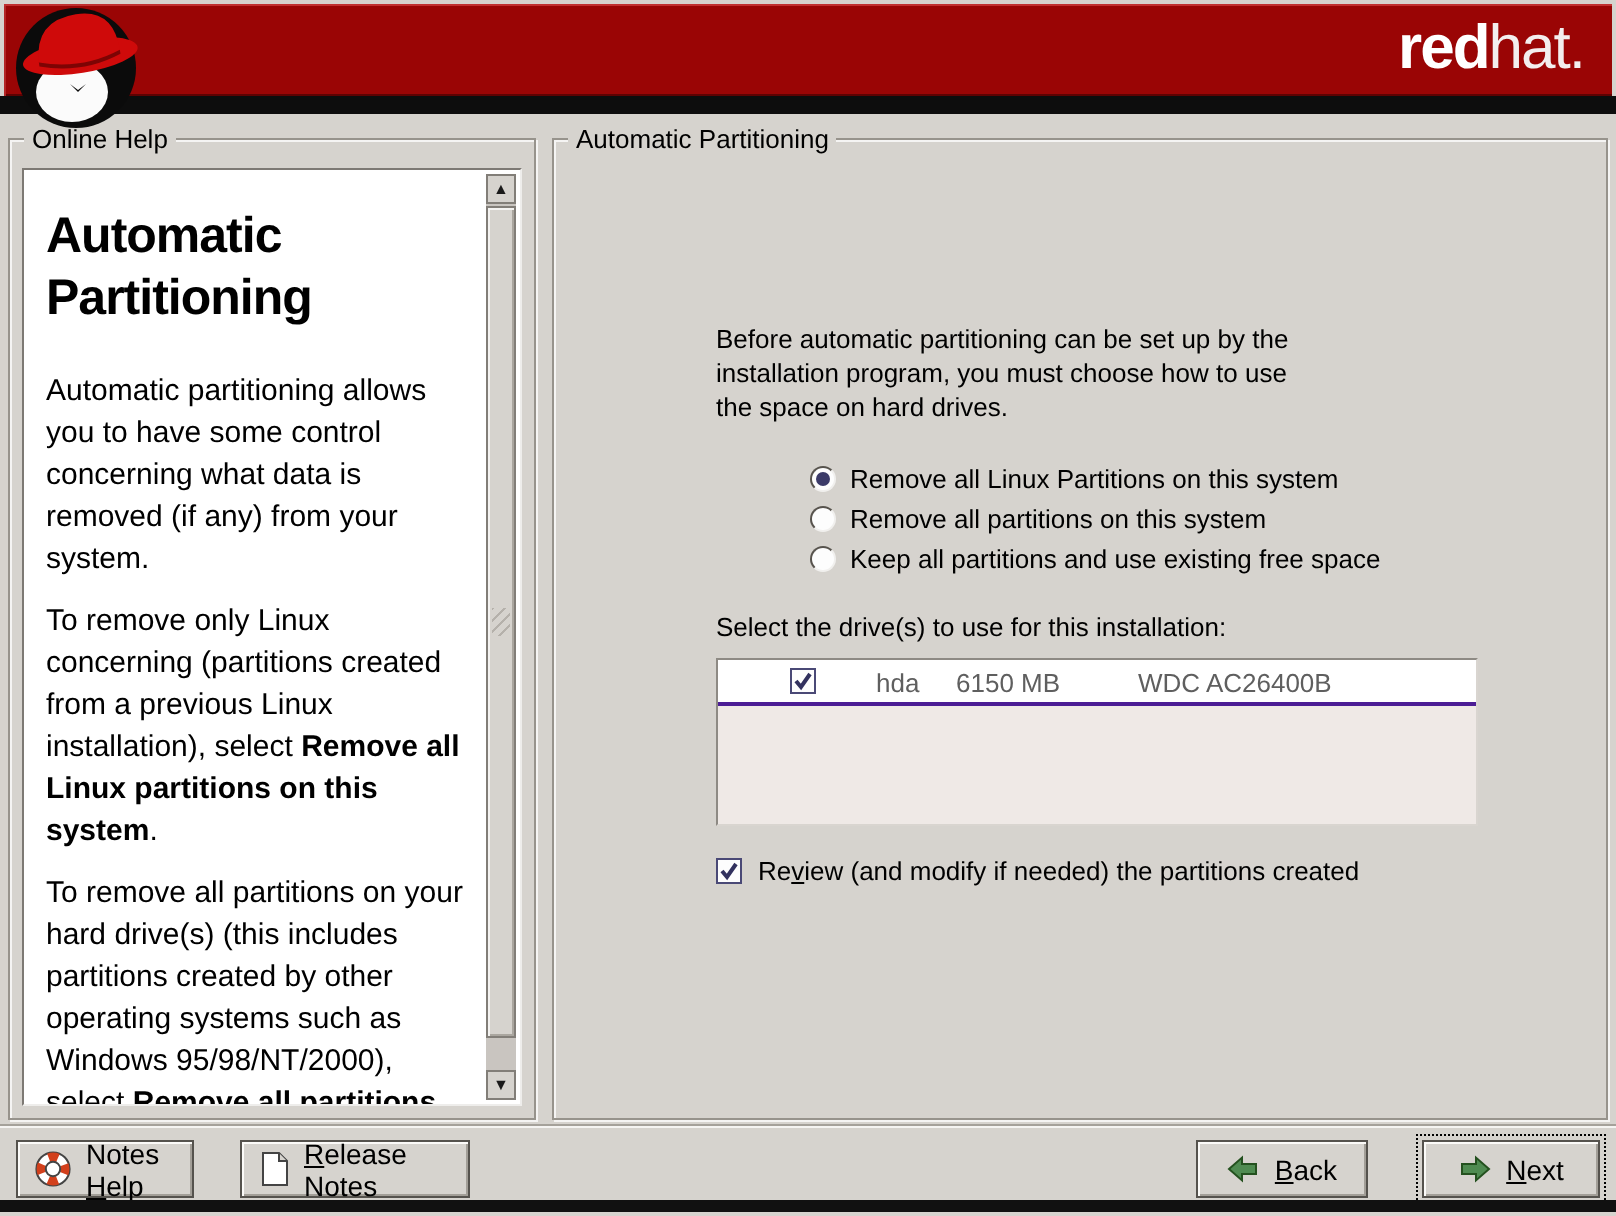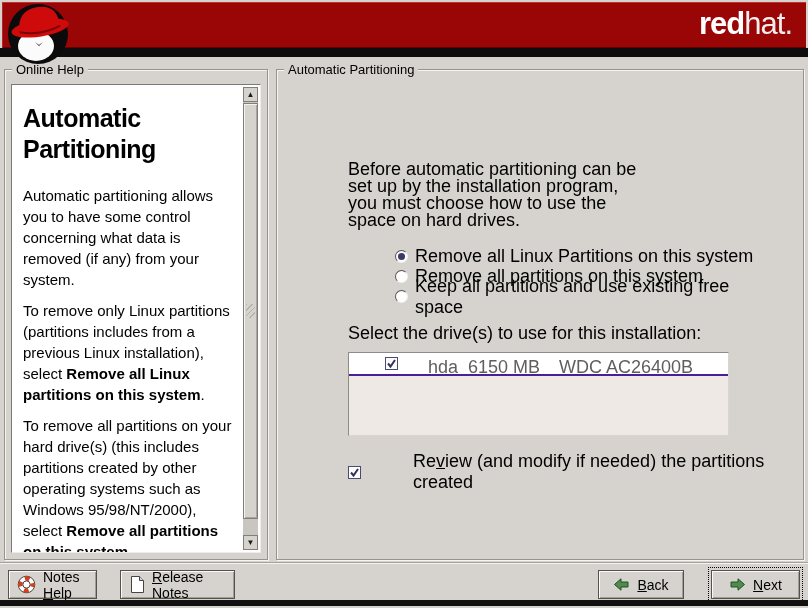--- a/index.html
+++ b/index.html
@@ -66,21 +66,21 @@
   .sb-thumb{
     position:absolute;left:0;top:16px;width:15px;height:416px;background:var(--bg);
     border:1px solid #827e78;
     box-shadow:inset 1px 1px 0 #f4f3f1, inset -1px -1px 0 #aaa69f;
   }
   .sb-grip{
     position:absolute;left:2px;top:50%;margin-top:-7px;width:9px;height:14px;
     background:repeating-linear-gradient(135deg,#b5b1ab 0 1px,transparent 1px 4px);
   }
   
-  .main-col{position:absolute;left:71px;top:91px;width:420px;font-size:18px;}
+  .main-col{position:absolute;left:81px;top:91px;width:420px;font-size:13px;}
   .intro{width:304px;line-height:17px;margin:0 0 18px;}
   .prompt{margin:0 0 15px;}
   .radio-group{margin-left:47px;}
   .radio-row{display:flex;align-items:center;height:19px;margin-bottom:1px;}
   .radio{
     width:13px;height:13px;border-radius:50%;background:#fdfdfd;flex:0 0 13px;
     border:1px solid;border-color:#57534d #f1f0ee #f1f0ee #57534d;
     display:flex;align-items:center;justify-content:center;
   }
   .radio .dot{width:7px;height:7px;border-radius:50%;background:var(--navy);display:none;}
@@ -97,21 +97,21 @@
   }
   .cell{position:absolute;top:4px;}
   .cell-check{left:36px;top:4px;}
   .cell-device{left:79px;}
   .cell-size{left:119px;}
   .cell-model{left:179px;margin-left:31px;}
   .checkbox{
     width:13px;height:13px;background:#fdfdfd;border:1px solid #4a4976;
     display:flex;align-items:center;justify-content:center;flex:0 0 13px;
   }
-  .review-row{display:flex;align-items:center;margin-top:15px;gap:44px;}
+  .review-row{display:flex;align-items:center;margin-top:15px;}
   .review-row .rvlabel{margin-left:8px;}
   .u{text-decoration:underline;}
   
   .footer-sep{
     position:absolute;left:0;top:562px;width:808px;height:2px;
     border-top:1px solid #a5a19a;border-bottom:1px solid #f5f4f2;
   }
   .btn{
     position:absolute;top:570px;height:29px;background:var(--bg);
     border:1px solid #55524d;
@@ -142,21 +142,21 @@
     <path d="M15 27 Q36 34 56 27 L56 29 Q36 36 15 29 Z" fill="#7d0404"></path>
   </g>
 </svg>
 
 <div class="frame frame-left">
   <span class="frame-label">Online Help</span>
   <div class="help-view">
     <div class="help-content">
       <div class="help-title">Automatic Partitioning</div>
       <p class="help-p">Automatic partitioning allows you to have some control concerning what data is removed (if any) from your system.</p>
-      <p class="help-p"><span>To remove only Linux partitions (partitions includes from a previous Linux installation), select </span><b>Remove all Linux partitions on this system</b><span>.</span></p>
+      <p class="help-p"><span>To remove only Linux concerning (partitions created from a previous Linux installation), select </span><b>Remove all Linux partitions on this system</b><span>.</span></p>
       <p class="help-p"><span>To remove all partitions on your hard drive(s) (this includes partitions created by other operating systems such as Windows 95/98/NT/2000), select </span><b>Remove all partitions on this system</b><span>.</span></p>
     </div>
     <div class="sbar">
       <div class="sb-btn sb-up">
           <span>▲</span>
         </div>
       <div class="sb-thumb">
           <div class="sb-grip"></div>
         </div>
       <div class="sb-btn sb-down">

